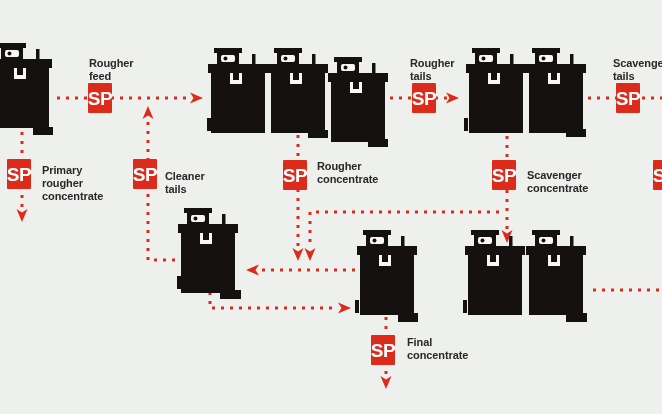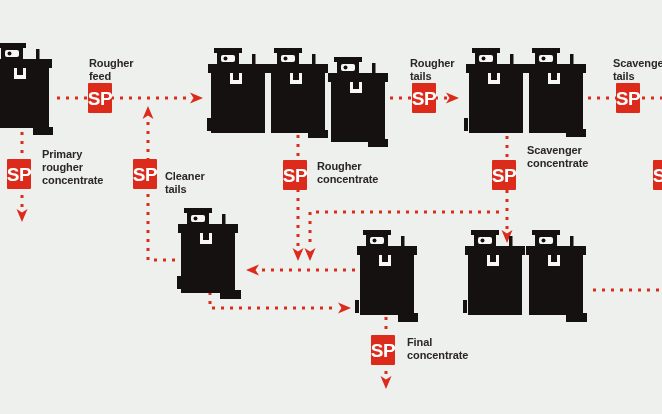--- a/index.html
+++ b/index.html
@@ -117,38 +117,38 @@
         <use href="#cellcore" xlink:href="#cellcore" x="526" y="230"></use>
         <rect class="ink" x="566" y="313" width="21" height="9"></rect>
       </g>
     </g>
   </svg>
 
   <div class="lbl" style="left:89px;top:57px">Rougher
 feed</div>
   <div class="sp" style="left:88px;top:83px">SP</div>
 
-  <div class="lbl" style="left:42px;top:148px">Primary
+  <div class="lbl" style="left:42px;top:164px">Primary
 rougher
 concentrate</div>
   <div class="sp" style="left:7px;top:159px">SP</div>
 
   <div class="lbl" style="left:165px;top:170px">Cleaner
 tails</div>
   <div class="sp" style="left:133px;top:159px">SP</div>
 
   <div class="lbl" style="left:317px;top:160px">Rougher
 concentrate</div>
   <div class="sp" style="left:283px;top:160px">SP</div>
 
   <div class="lbl" style="left:410px;top:57px">Rougher
 tails</div>
   <div class="sp" style="left:412px;top:83px">SP</div>
 
-  <div class="lbl" style="left:527px;top:144px">Scavenger
+  <div class="lbl" style="left:527px;top:169px">Scavenger
 concentrate</div>
   <div class="sp" style="left:492px;top:160px">SP</div>
 
   <div class="lbl" style="left:613px;top:57px">Scavenger
 tails</div>
   <div class="sp" style="left:616px;top:83px">SP</div>
 
   <div class="lbl" style="left:407px;top:336px">Final
 concentrate</div>
   <div class="sp" style="left:371px;top:335px">SP</div>

